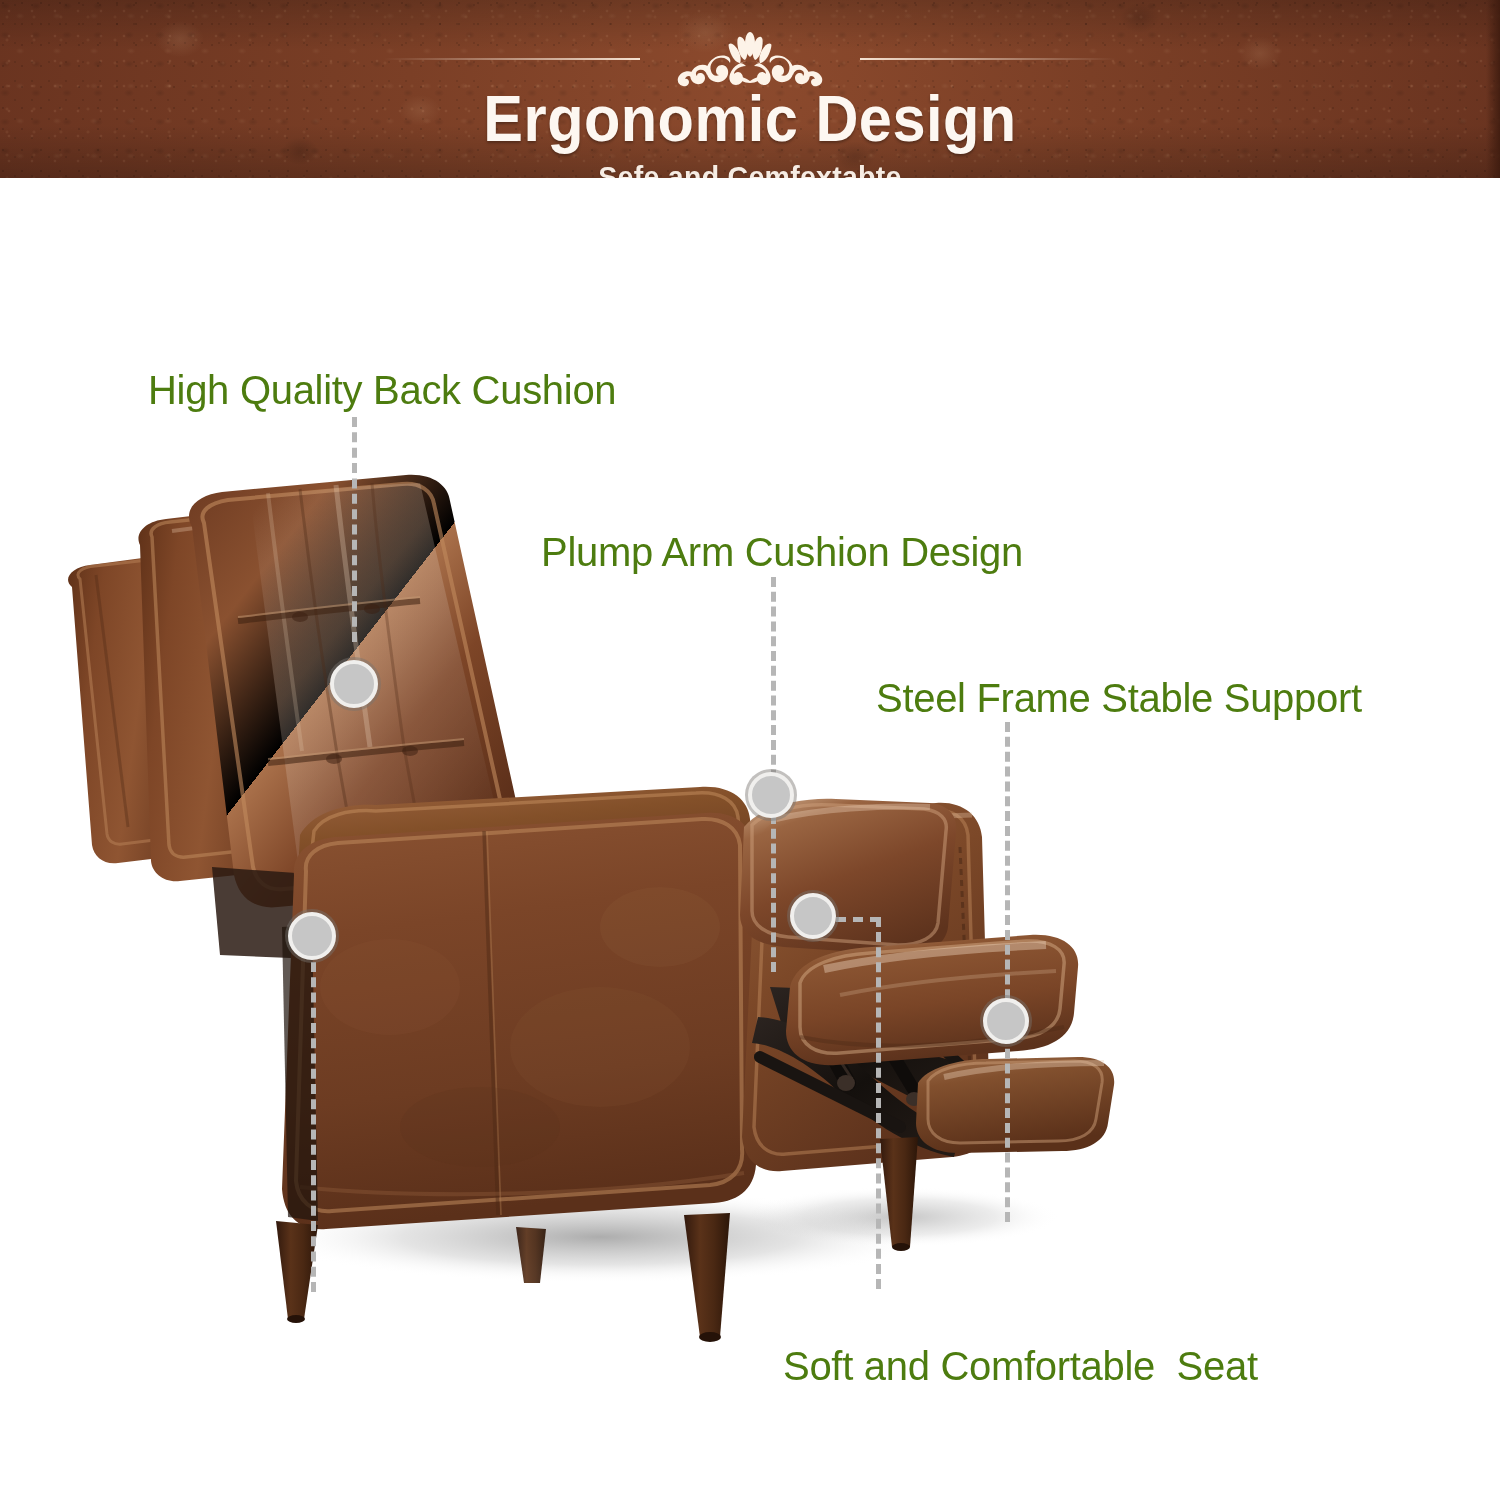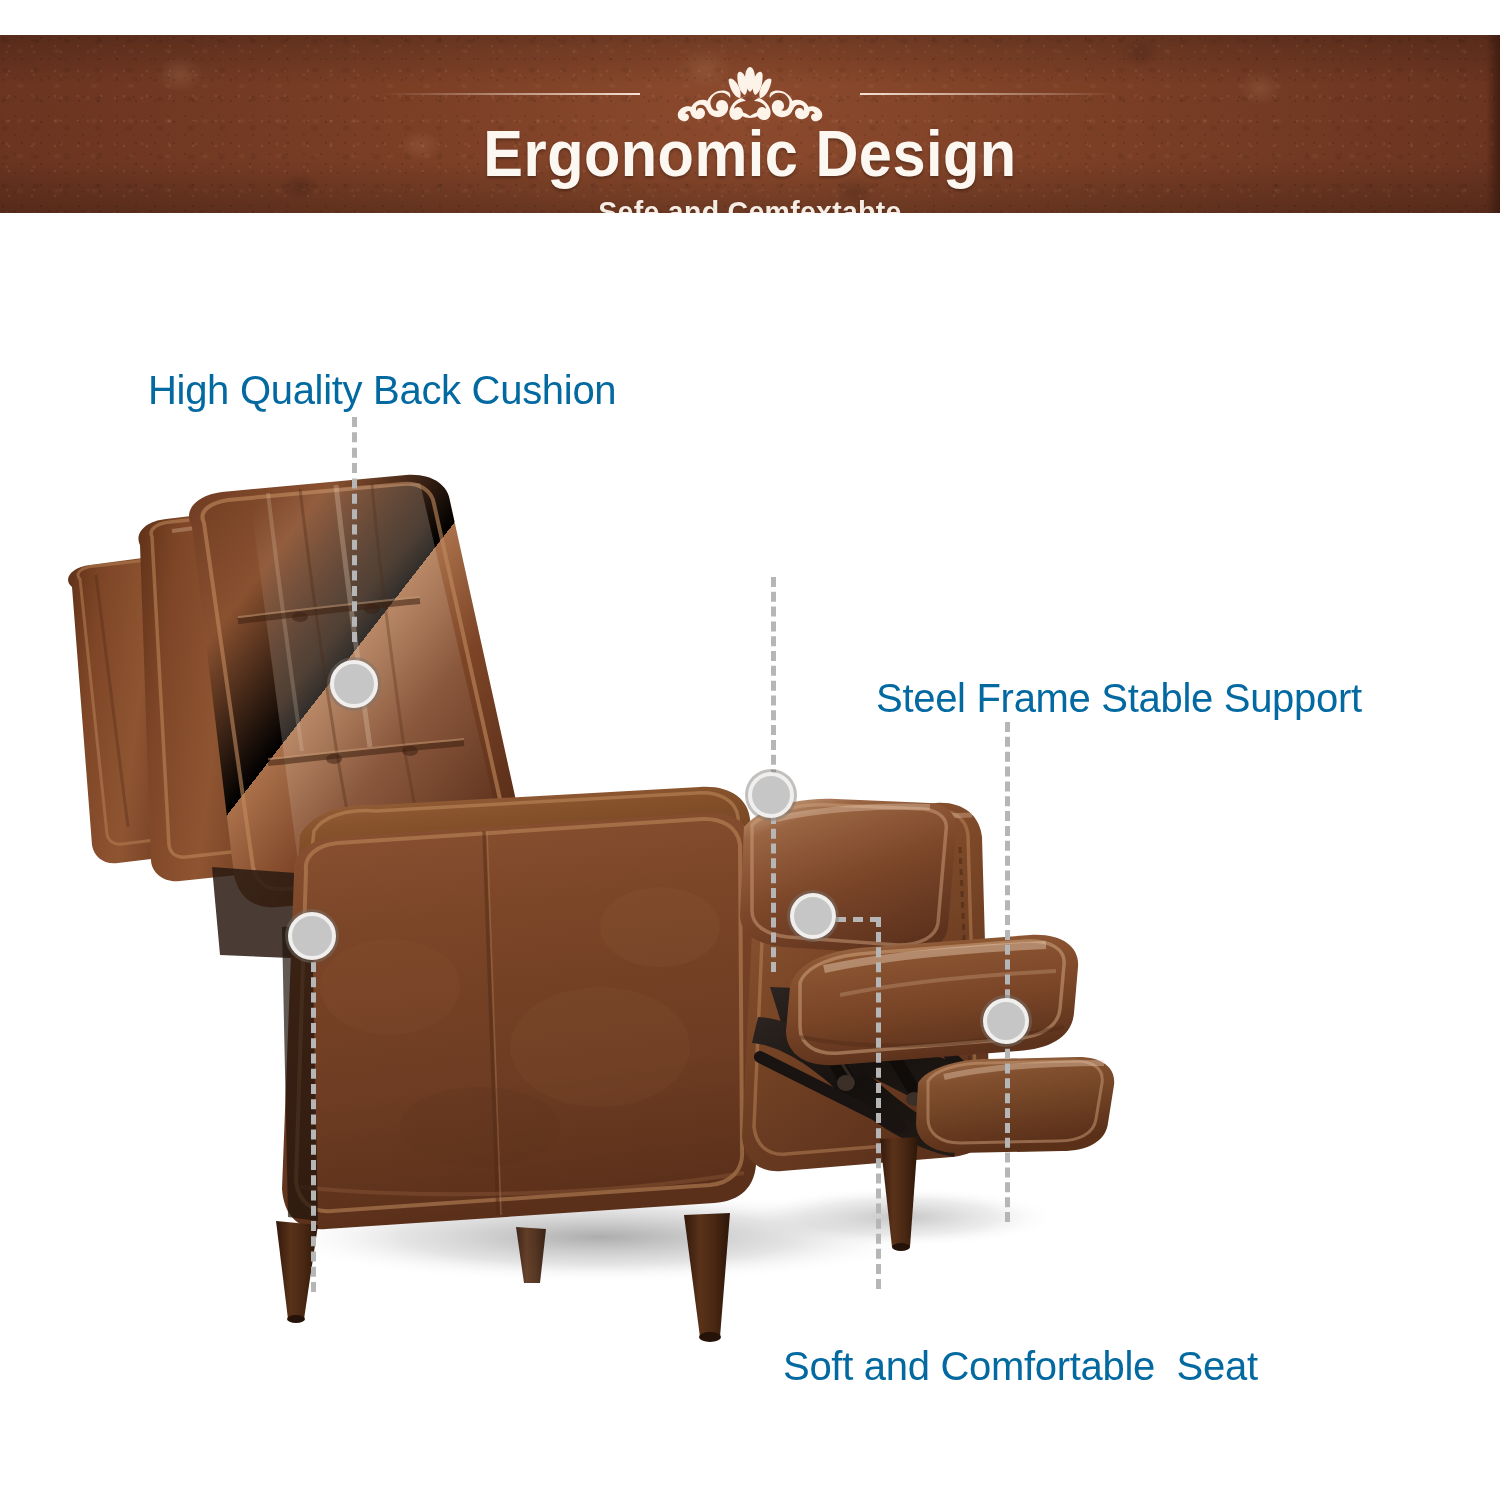--- a/index.html
+++ b/index.html
@@ -13,21 +13,20 @@
     background:
       radial-gradient(ellipse 34px 26px at 12% 22%, rgba(255,215,170,.12), rgba(0,0,0,0) 70%),
       radial-gradient(ellipse 30px 22px at 28% 62%, rgba(255,215,170,.10), rgba(0,0,0,0) 70%),
       radial-gradient(ellipse 40px 30px at 47% 18%, rgba(255,220,175,.10), rgba(0,0,0,0) 70%),
       radial-gradient(ellipse 36px 26px at 66% 70%, rgba(255,215,170,.10), rgba(0,0,0,0) 70%),
       radial-gradient(ellipse 30px 24px at 84% 30%, rgba(255,215,170,.11), rgba(0,0,0,0) 70%),
       radial-gradient(ellipse 26px 20px at 20% 85%, rgba(0,0,0,.16), rgba(0,0,0,0) 70%),
       radial-gradient(ellipse 30px 22px at 57% 88%, rgba(0,0,0,.14), rgba(0,0,0,0) 70%),
       radial-gradient(ellipse 28px 22px at 76% 10%, rgba(0,0,0,.14), rgba(0,0,0,0) 70%),
       radial-gradient(circle at 50% 45%, #8c4a2d 0%, #7b3f26 45%, #6a3420 100%);
-    margin-top: 35px;
   }
   
   #banner .grain {
     position:absolute; inset:0;
     background-image:
       radial-gradient(circle at 3px 3px, rgba(0,0,0,.13) 1.1px, rgba(0,0,0,0) 1.6px),
       radial-gradient(circle at 9px 11px, rgba(255,210,165,.10) 1.1px, rgba(0,0,0,0) 1.7px),
       radial-gradient(circle at 15px 5px, rgba(0,0,0,.10) 1.0px, rgba(0,0,0,0) 1.5px),
       radial-gradient(circle at 7px 17px, rgba(255,200,155,.08) 1.2px, rgba(0,0,0,0) 1.8px);
     background-size: 19px 21px, 23px 25px, 17px 19px, 27px 23px;
@@ -75,21 +74,21 @@
     font-size:30px; font-weight:bold; color:#f6ece3; letter-spacing:.3px;
     transform:scaleX(.95); transform-origin:center;
     text-shadow:0 1px 2px rgba(0,0,0,.28);
   }
 
   
   #stage { position:absolute; left:0; top:227px; width:1500px; height:1273px; background:#fff; }
 
   
   .callout-label {
-    position:absolute; color:#0369a1; font-size:40px; font-weight:normal;
+    position:absolute; color:#4d7c0f; font-size:40px; font-weight:normal;
     white-space:pre; font-family:"Liberation Sans", sans-serif;
     letter-spacing:-.3px;
   }
 
   
   .dash-v { position:absolute; width:0; border-left:5px dashed #b6b6b6; }
   .dash-h { position:absolute; height:0; border-top:5px dashed #b6b6b6; }
 
   
   .marker {
@@ -383,19 +382,20 @@
   <div class="dash-v" style="left:876px; top:690px; height:372px;"></div>
 
   <div class="marker" style="left:330px; top:433px; width:48px; height:48px;"></div>
   <div class="marker" style="left:748px; top:545px; width:46px; height:46px;"></div>
   <div class="marker" style="left:983px; top:771px; width:46px; height:46px;"></div>
   <div class="marker" style="left:288px; top:685px; width:48px; height:48px;"></div>
   <div class="marker" style="left:790px; top:666px; width:46px; height:46px;"></div>
 
   <div class="callout-label" style="left:148px; top:141px;">High Quality Back Cushion</div>
 
+  <div class="callout-label" style="left:541px; top:303px;">Plump Arm Cushion Design</div>
 
   <div class="callout-label" style="left:876px; top:449px;">Steel Frame Stable Support</div>
 
 
   <div class="callout-label" style="left:783px; top:1076px;margin-top:41px;">Soft and Comfortable  Seat</div>
 
 </div>
 
 </body></html>

